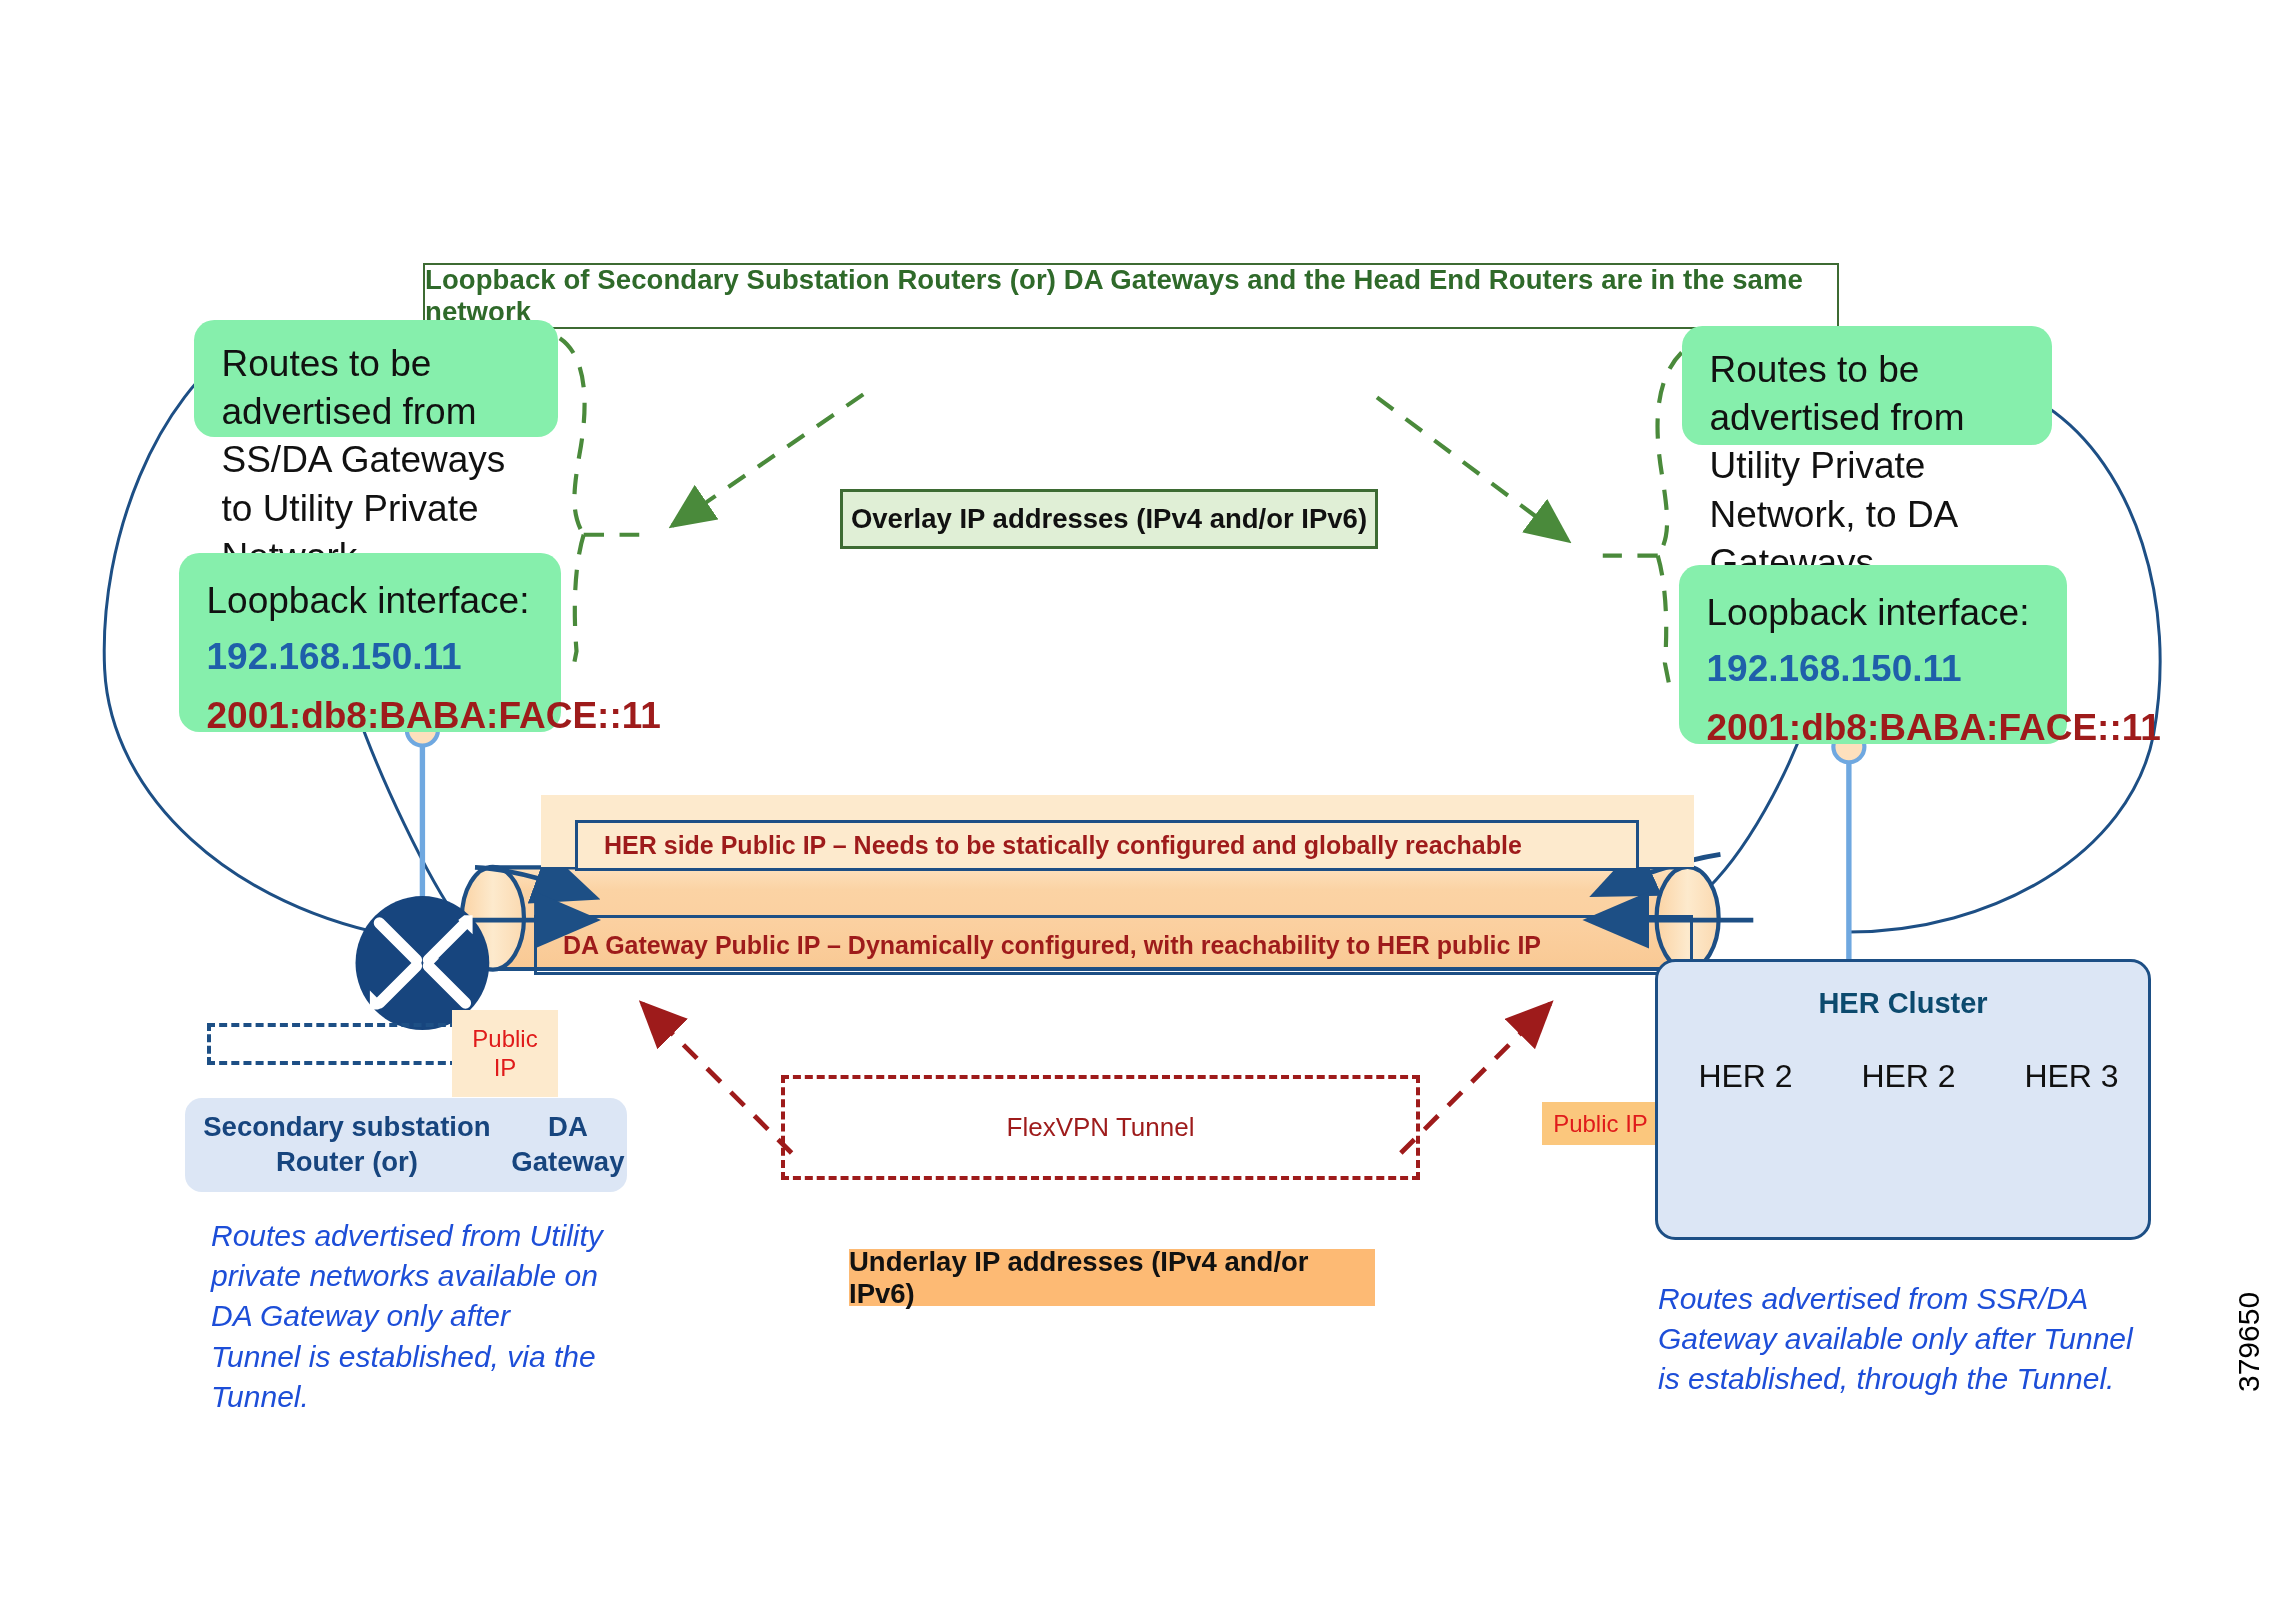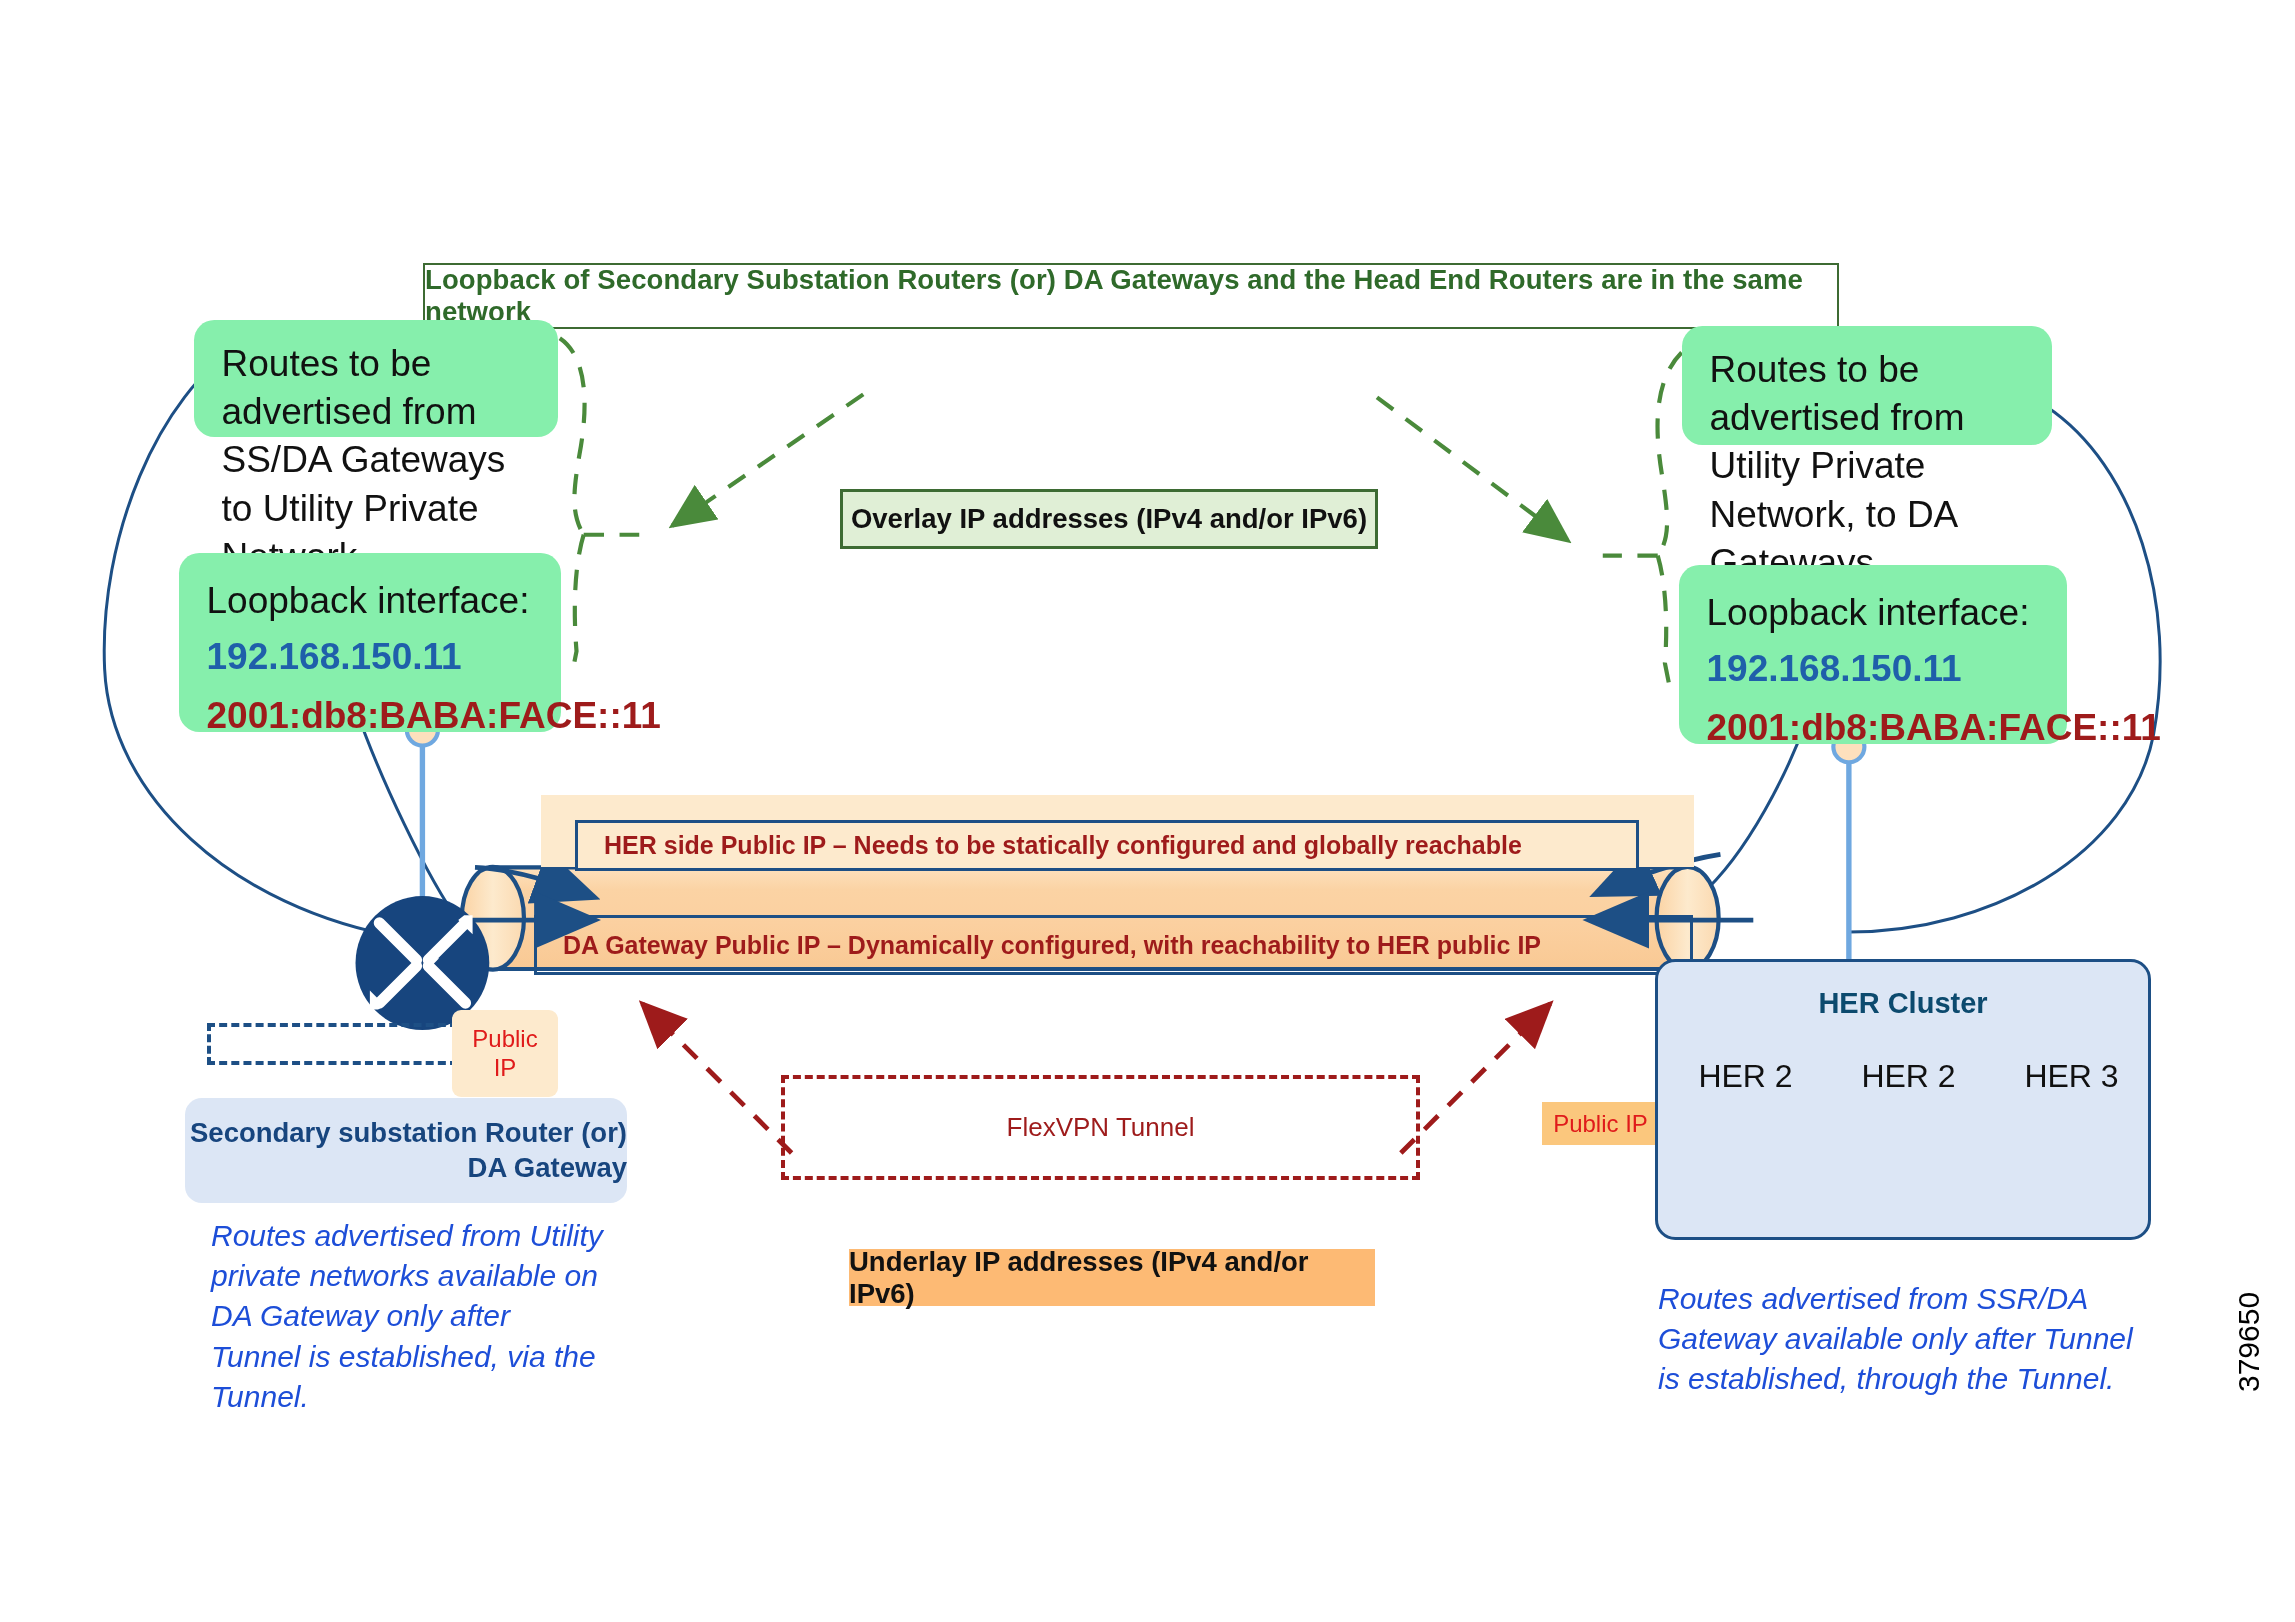--- a/index.html
+++ b/index.html
@@ -56,21 +56,21 @@
   .flexvpn{
     border:4.2px dashed #9e1b1b;
     display:flex;align-items:center;justify-content:center;
     color:#9e1b1b;font-size:26px;background:transparent;
   }
 
   
   .pubip-left{
     background:#fdeacd;color:#e01b1b;font-size:24px;
     display:flex;flex-direction:column;align-items:center;
-    justify-content:center;line-height:1.18;text-align:center;border-radius:9px;
+    justify-content:center;line-height:1.18;text-align:center;
   }
   .pubip-right{
     background:#fbc77d;color:#e01b1b;font-size:24px;
     display:flex;align-items:center;justify-content:center;
   }
 
   
   .dash-blue{border:4.2px dashed #1d4f85;background:transparent;}
 
   
@@ -273,21 +273,21 @@
   <div class="abs underlay-label" style="left:828px;top:1249px;width:526px;height:57px;">
     <span>Underlay IP addresses (IPv4 and/or IPv6)</span>
   </div>
 
   <div class="abs dash-blue" style="left:186px;top:1023px;width:251px;height:42px;"></div>
   <div class="abs pubip-left" style="left:431px;top:1010px;width:106px;height:87px;">
     <span>Public</span>
     <span>IP</span>
   </div>
 
-  <div class="abs blue-pill" style="left:164px;top:1098px;width:442px;height:105px;flex-direction:column;align-items:flex-end;">
+  <div class="abs blue-pill" style="left:164px;top:1098px;width:442px;height:94px;flex-direction:row;">
     <span>Secondary substation Router (or)</span>
     <span>DA Gateway</span>
   </div>
 
   <div class="abs navy-note" style="left:190px;top:1216px;width:394px;">
     <span>Routes advertised from Utility private networks available on DA Gateway only after Tunnel is established, via the Tunnel.</span>
   </div>
 
   <div class="abs pubip-right" style="left:1521px;top:1102px;width:117px;height:43px;">
     <span>Public IP</span>

